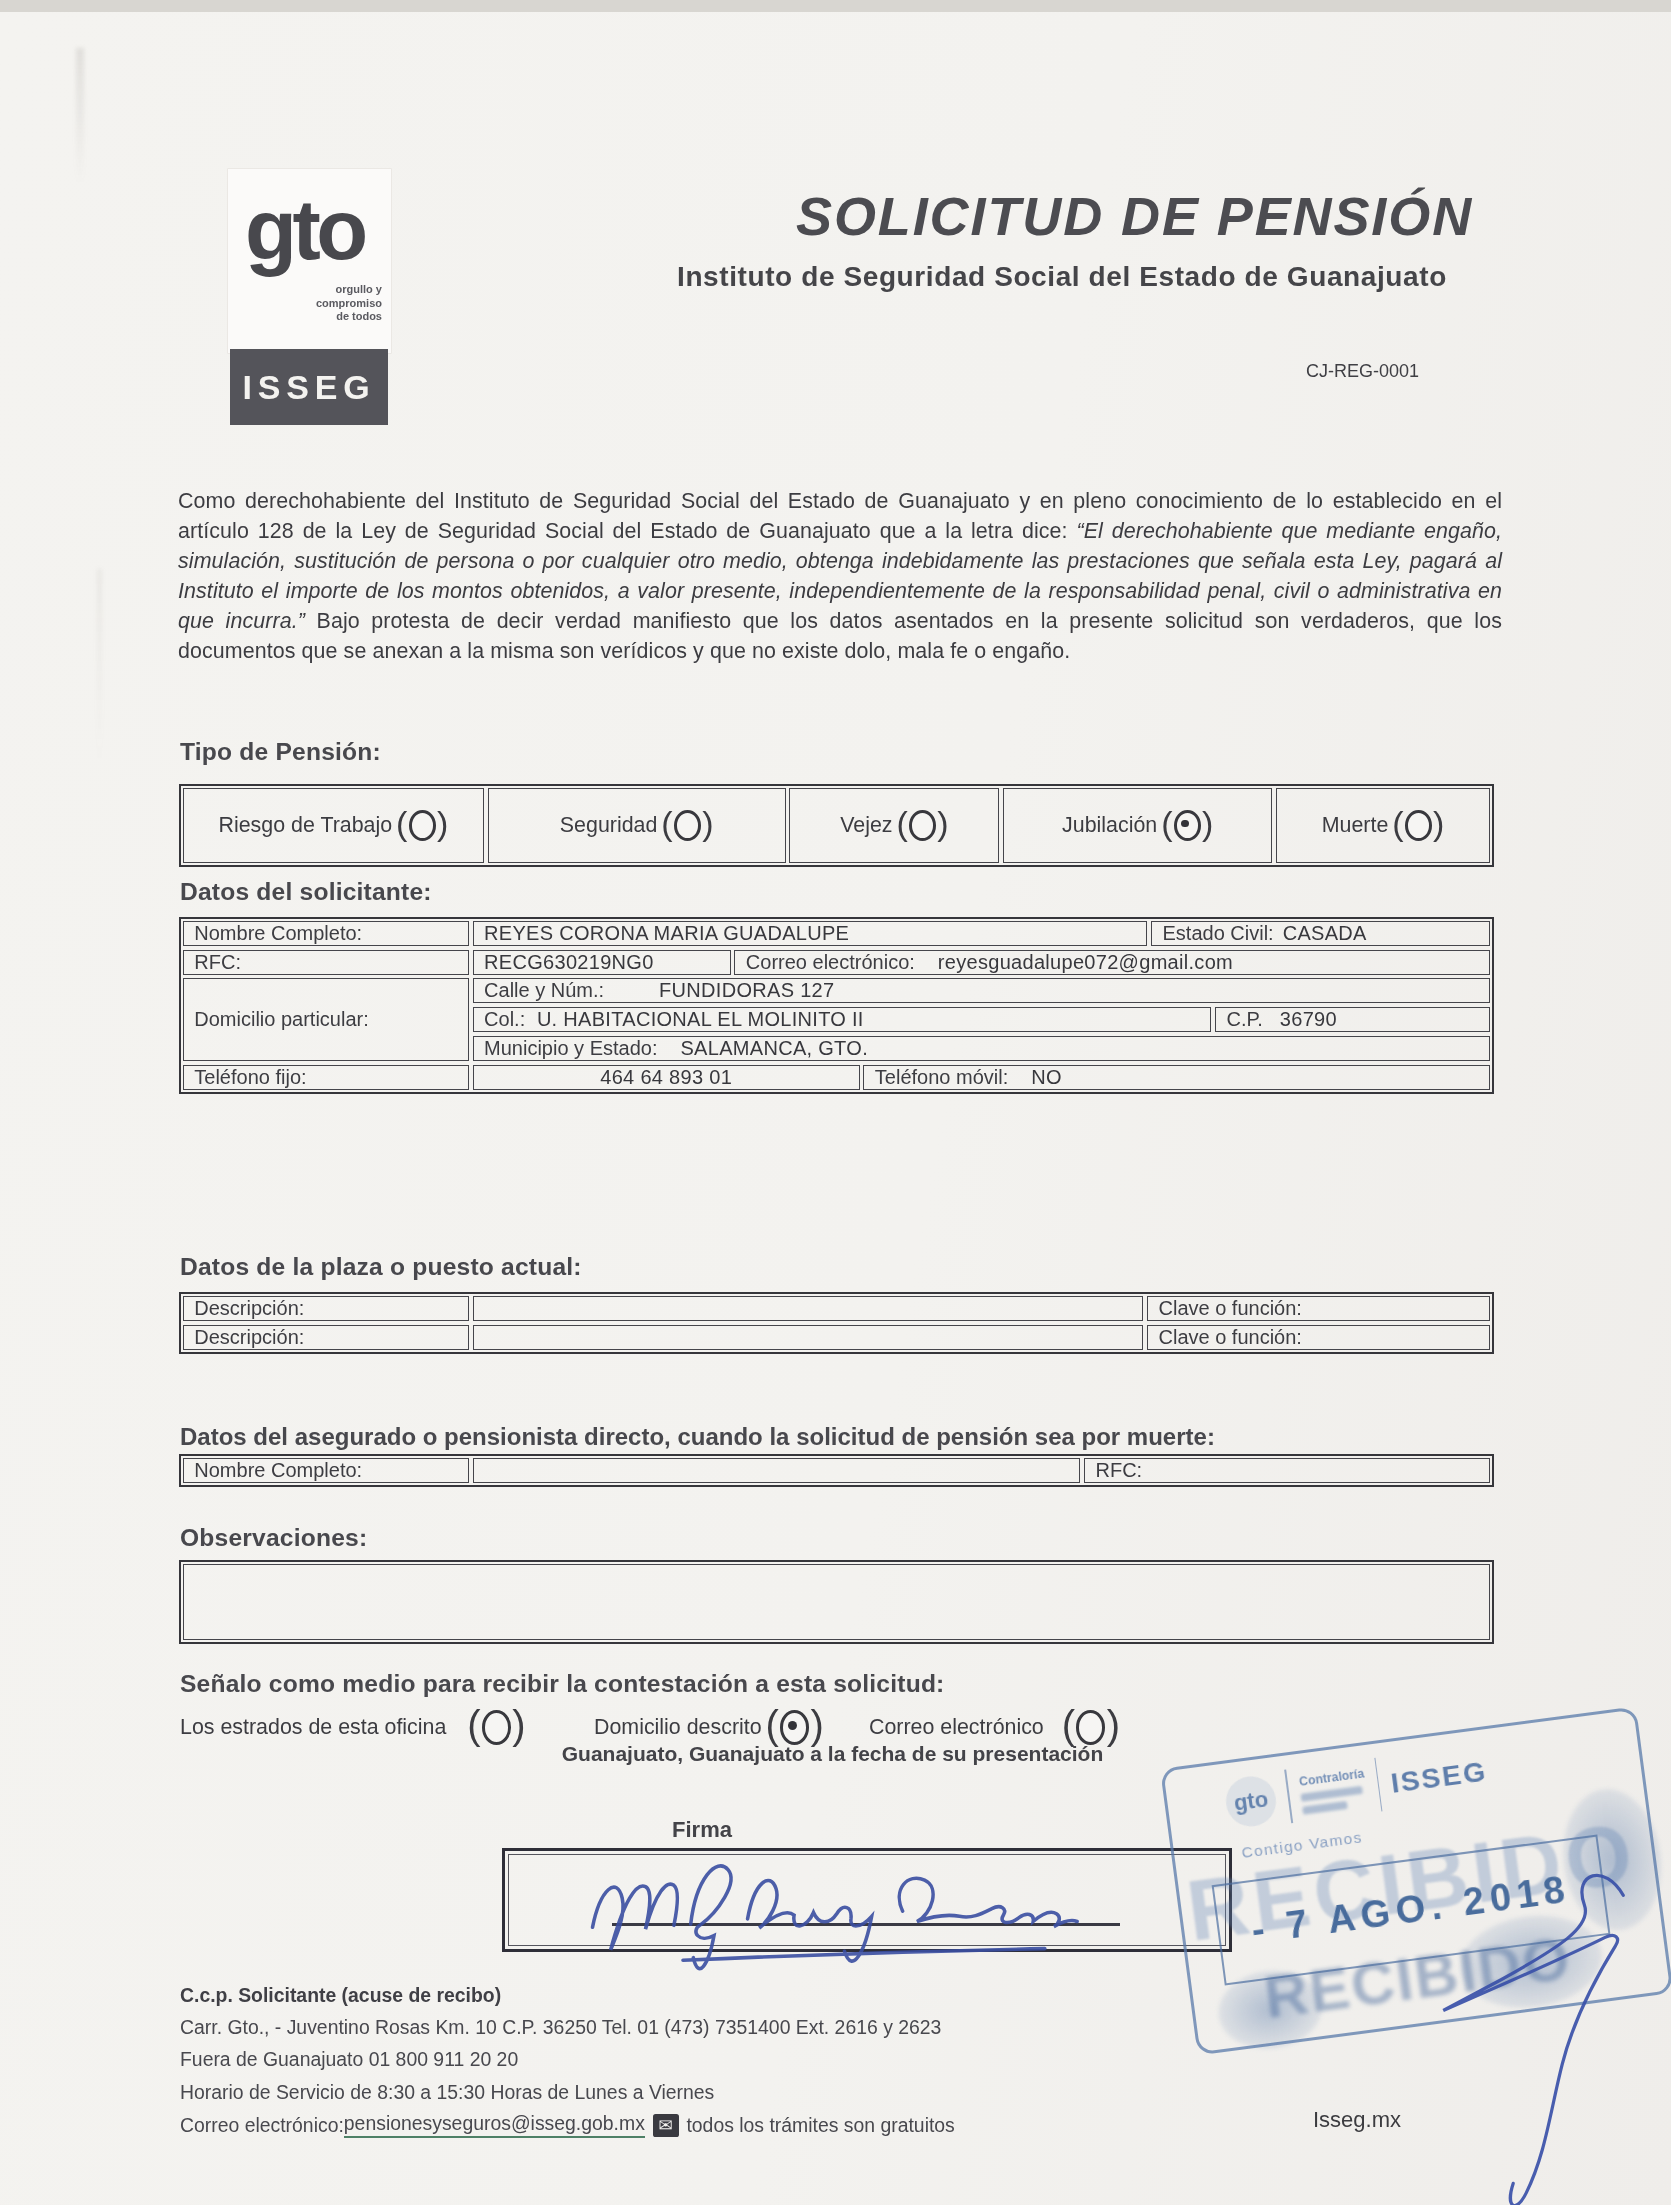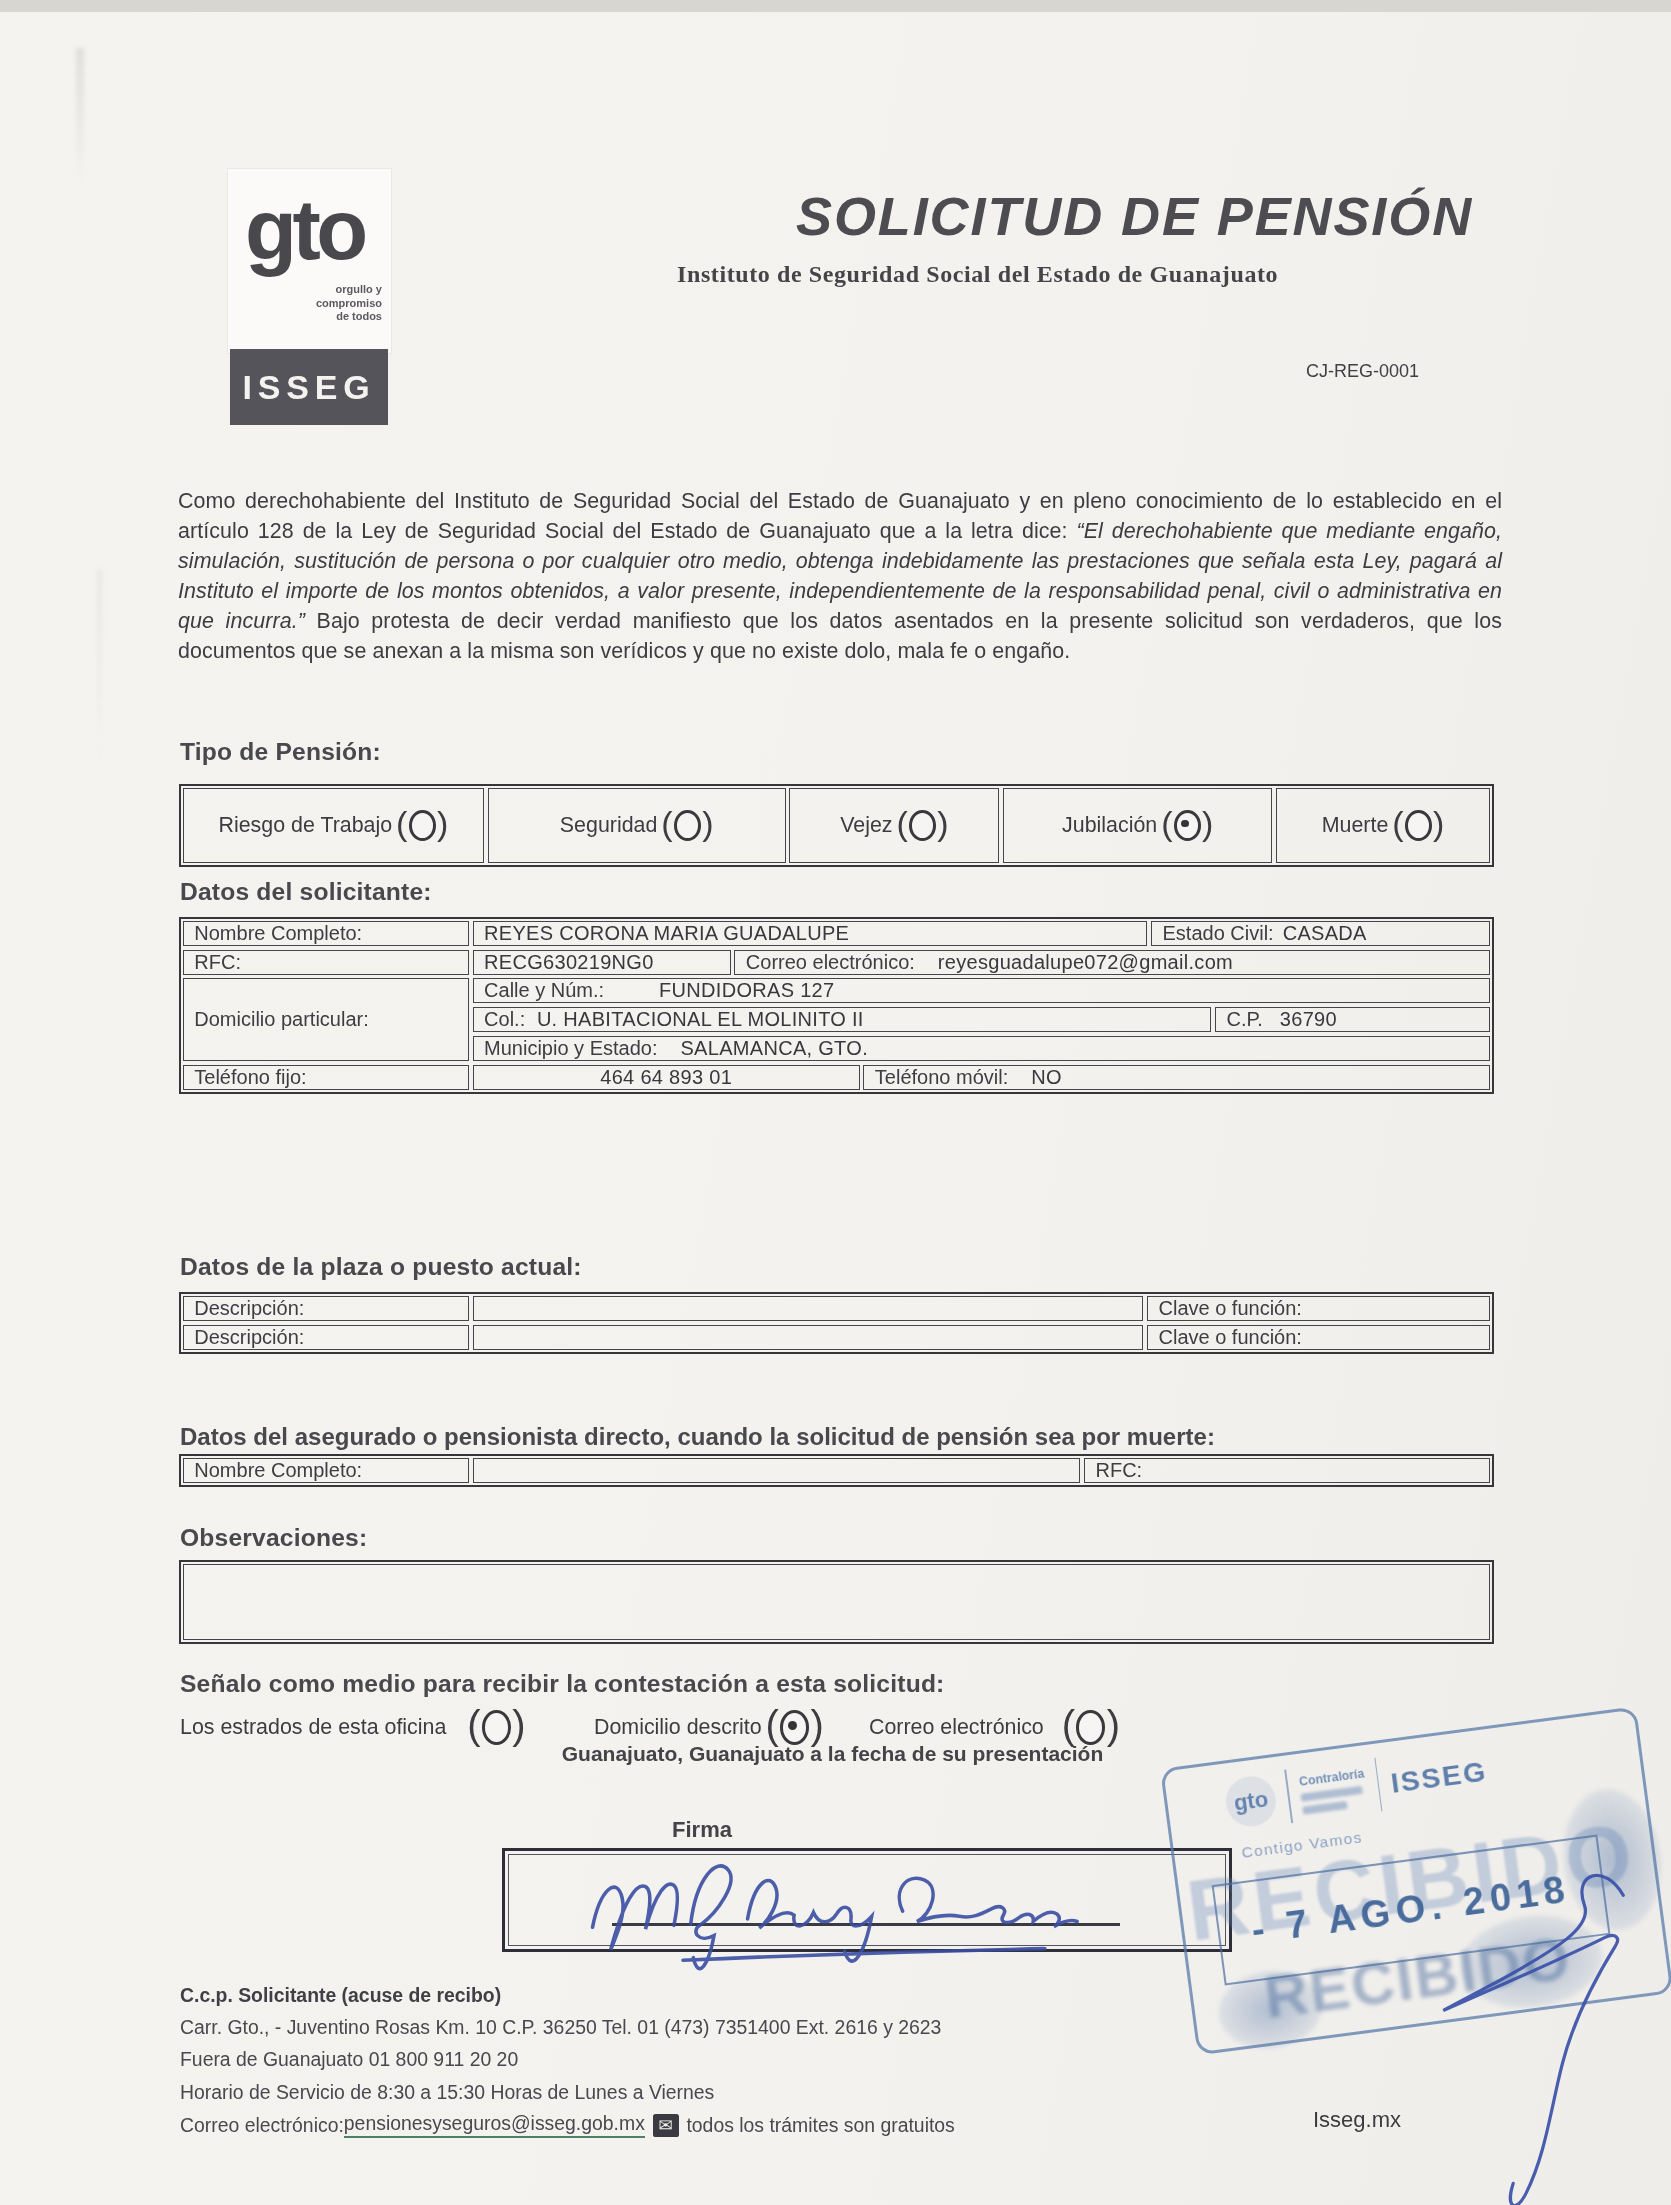--- a/index.html
+++ b/index.html
@@ -16,21 +16,21 @@
   .logo-white{left:228px;top:157px;width:163px;height:184px;background:#fbfaf9;box-shadow:0 0 0 0.6px #e4e1dc;}
   .gto{position:absolute;left:17px;top:11.7px;font-size:85px;font-weight:bold;letter-spacing:-4.5px;color:#48484d;}
   .tagline{position:absolute;right:9px;top:114px;width:110px;text-align:right;
            font-size:11px;font-weight:bold;line-height:13.6px;color:#5a5a60;}
   .isseg-box{left:230px;top:337px;width:158px;height:76px;background:#54545a;
              display:flex;align-items:center;justify-content:center;}
   .isseg-box span{color:#f4f3f0;font-size:34px;font-weight:bold;letter-spacing:5.8px;}
   
   .doc-title{left:796px;top:173px;width:738px;font-size:54px;font-weight:bold;font-style:italic;
              letter-spacing:1.9px;color:#4c4c51;white-space:nowrap;}
-  .doc-subtitle{left:677px;top:249px;font-size:24px;font-weight:bold;letter-spacing:0.6px;color:#454549;white-space:nowrap;font-family:Liberation Serif, serif;}
+  .doc-subtitle{left:677px;top:249px;font-size:28px;font-weight:bold;letter-spacing:0.6px;color:#454549;white-space:nowrap;}
   .doc-code{left:1306px;top:349px;font-size:18px;font-weight:normal;color:#3f3f44;}
   
   .intro{left:178px;top:474px;width:1324px;font-size:21.4px;line-height:30px;
          text-align:justify;color:#3c3c41;letter-spacing:0.1px;}
   .intro .it{font-style:italic;}
   
   .h1{font-size:24.6px;font-weight:bold;color:#48484d;letter-spacing:0.2px;white-space:nowrap;}
   .h2{font-size:24px;font-weight:bold;color:#48484d;white-space:nowrap;}
   
   .tb{border:2.6px solid #36363b;box-sizing:border-box;display:flex;flex-direction:column;}

